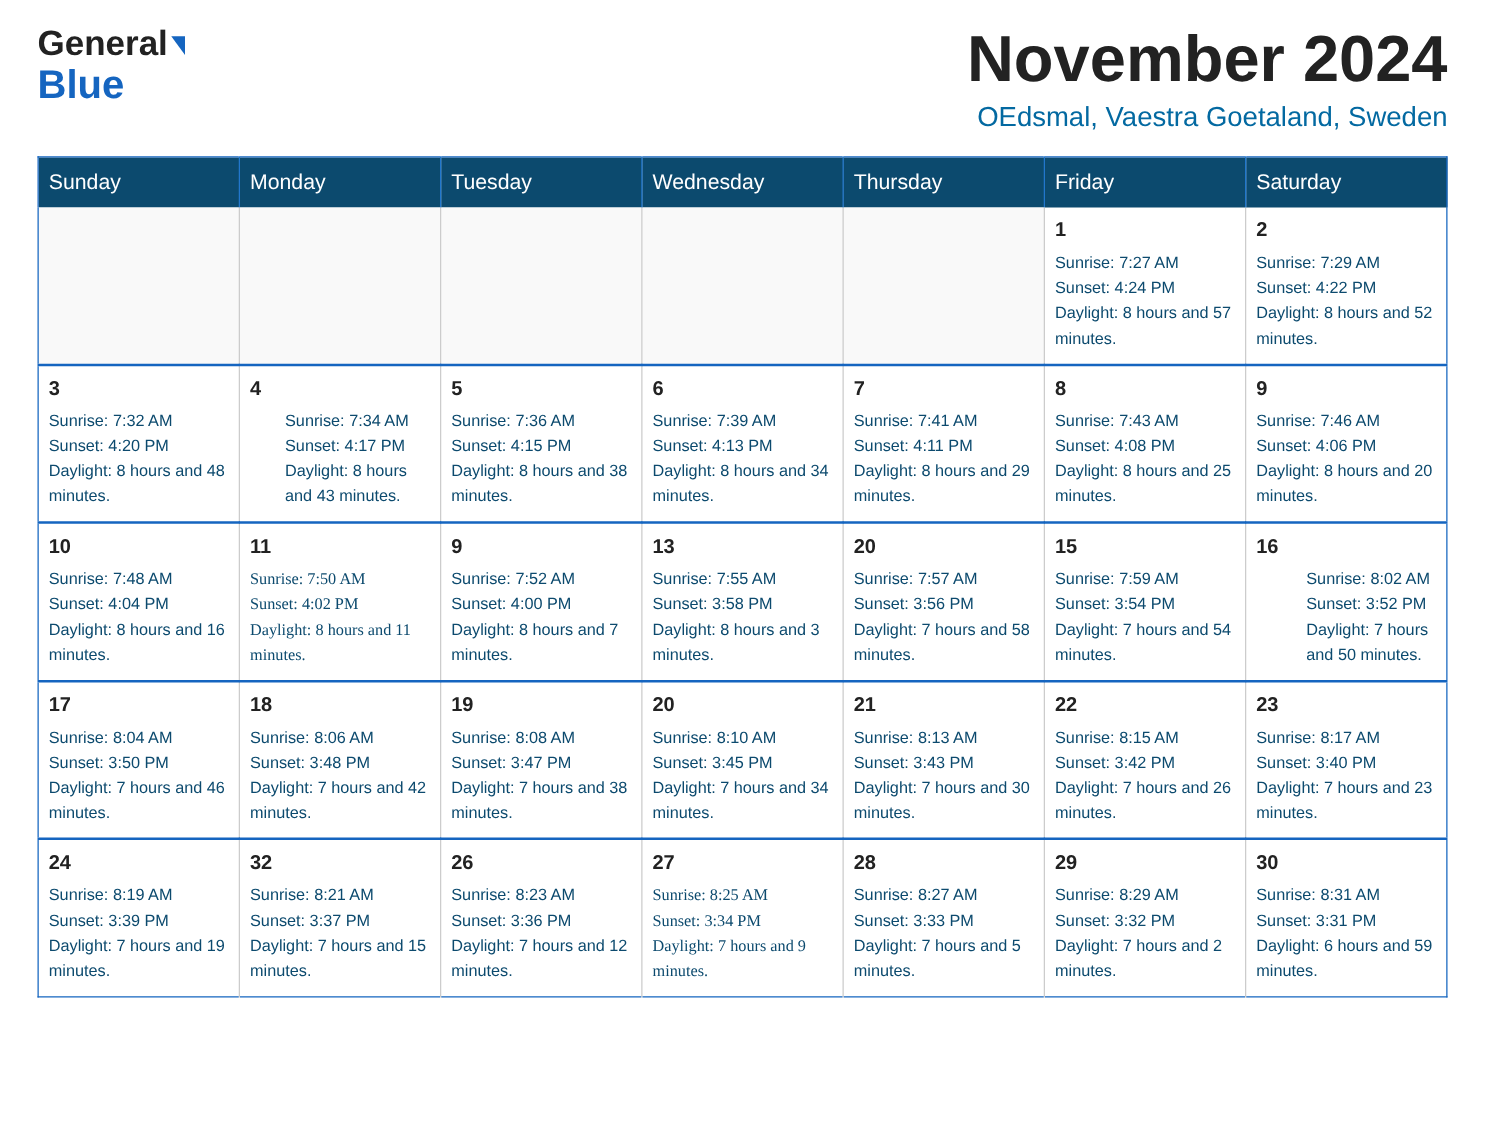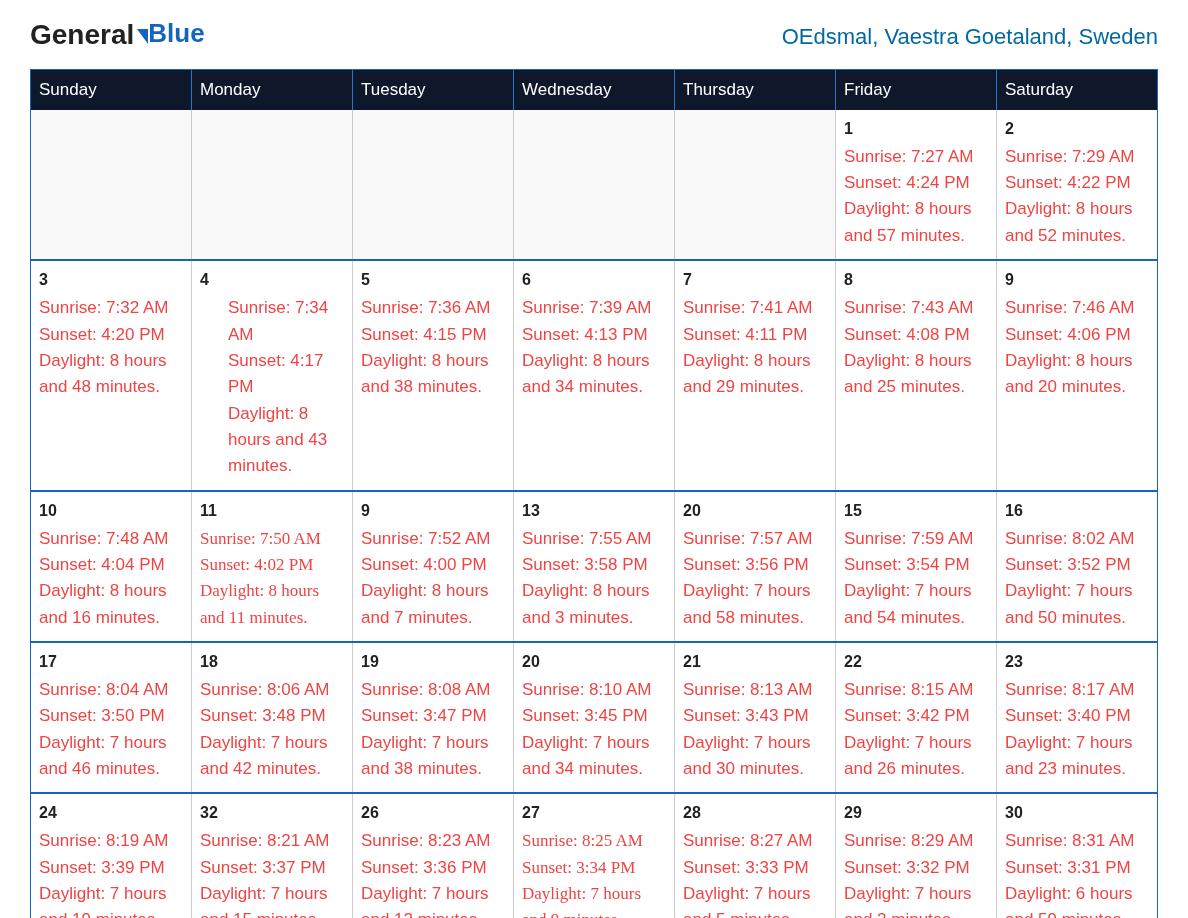--- a/index.html
+++ b/index.html
@@ -12,20 +12,21 @@
       padding: 20px 30px;
     }
     .header-section {
       display: flex;
       justify-content: space-between;
       align-items: flex-start;
       margin-bottom: 18px;
     }
     .logo-area {
       display: flex;
+      flex-direction: column;
       align-items: flex-start;
     }
     .title-area {
       text-align: right;
     }
     .main-title {
       font-size: 52px;
       font-weight: bold;
       color: #222;
       line-height: 1.1;
@@ -36,21 +37,21 @@
       margin-top: 4px;
     }
 
     
     .calendar-table {
       width: 100%;
       border-collapse: collapse;
       border: 1.5px solid #1565c0;
     }
     .calendar-table thead tr th {
-      background: #0f172a;
+      background: #0c4a6e;
       color: #fff;
       font-size: 17px;
       font-weight: normal;
       padding: 10px 8px;
       text-align: left;
       border-right: 1px solid #2277cc;
     }
     .calendar-table thead tr th:last-child {
       border-right: none;
       margin-left: 48px;
@@ -74,39 +75,40 @@
       border-right: none;
     }
     .day-number {
       font-size: 16px;
       font-weight: bold;
       color: #222;
       display: block;
       margin-bottom: 3px;
     }
     .day-info {
-      color: #ef4444;
-      font-size: 17px;
+      color: #0c4a6e;
+      font-size: 13px;
       line-height: 1.55;
     }
     td.empty {
       background: #f9f9f9;
     }
   </style>
 </head>
 <body>
 
 <div class="header-section">
   <div class="logo-area">
     <div style="font-size:28px;font-weight:bold;color:#222;line-height:1.1;">
       General<span style="display:inline-block;width:0;height:0;border-left:11px solid transparent;border-right:0px solid transparent;border-top:15px solid #1565c0;margin-left:3px;vertical-align:middle;"></span>
     </div>
-    <div style="font-size:26px;font-weight:bold;color:#1565c0;margin-top:-2px;">Blue</div>
+    <div style="font-size:32px;font-weight:bold;color:#1565c0;margin-top:-2px;">Blue</div>
   </div>
   <div class="title-area">
+    <div class="main-title">November 2024</div>
     <div class="subtitle">OEdsmal, Vaestra Goetaland, Sweden</div>
   </div>
 </div>
 
 <table class="calendar-table">
   <thead>
     <tr>
     <th>Sunday</th>
         <th>Monday</th>
         <th>Tuesday</th>
@@ -212,21 +214,21 @@
 Daylight: 7 hours and 58 minutes.</div>
         </td>
         <td>
           <span class="day-number">15</span>
           <div class="day-info" style="white-space: pre-line;">Sunrise: 7:59 AM
 Sunset: 3:54 PM
 Daylight: 7 hours and 54 minutes.</div>
         </td>
         <td>
           <span class="day-number">16</span>
-          <div class="day-info" style="white-space: pre-line;">Sunrise: 8:02 AM
+          <div class="day-info" style="white-space: pre-line; margin-left: 40px;">Sunrise: 8:02 AM
 Sunset: 3:52 PM
 Daylight: 7 hours and 50 minutes.</div>
         </td>
       </tr>
       <tr>
         <td>
           <span class="day-number">17</span>
           <div class="day-info" style="white-space: pre-line;">Sunrise: 8:04 AM
 Sunset: 3:50 PM
 Daylight: 7 hours and 46 minutes.</div>

